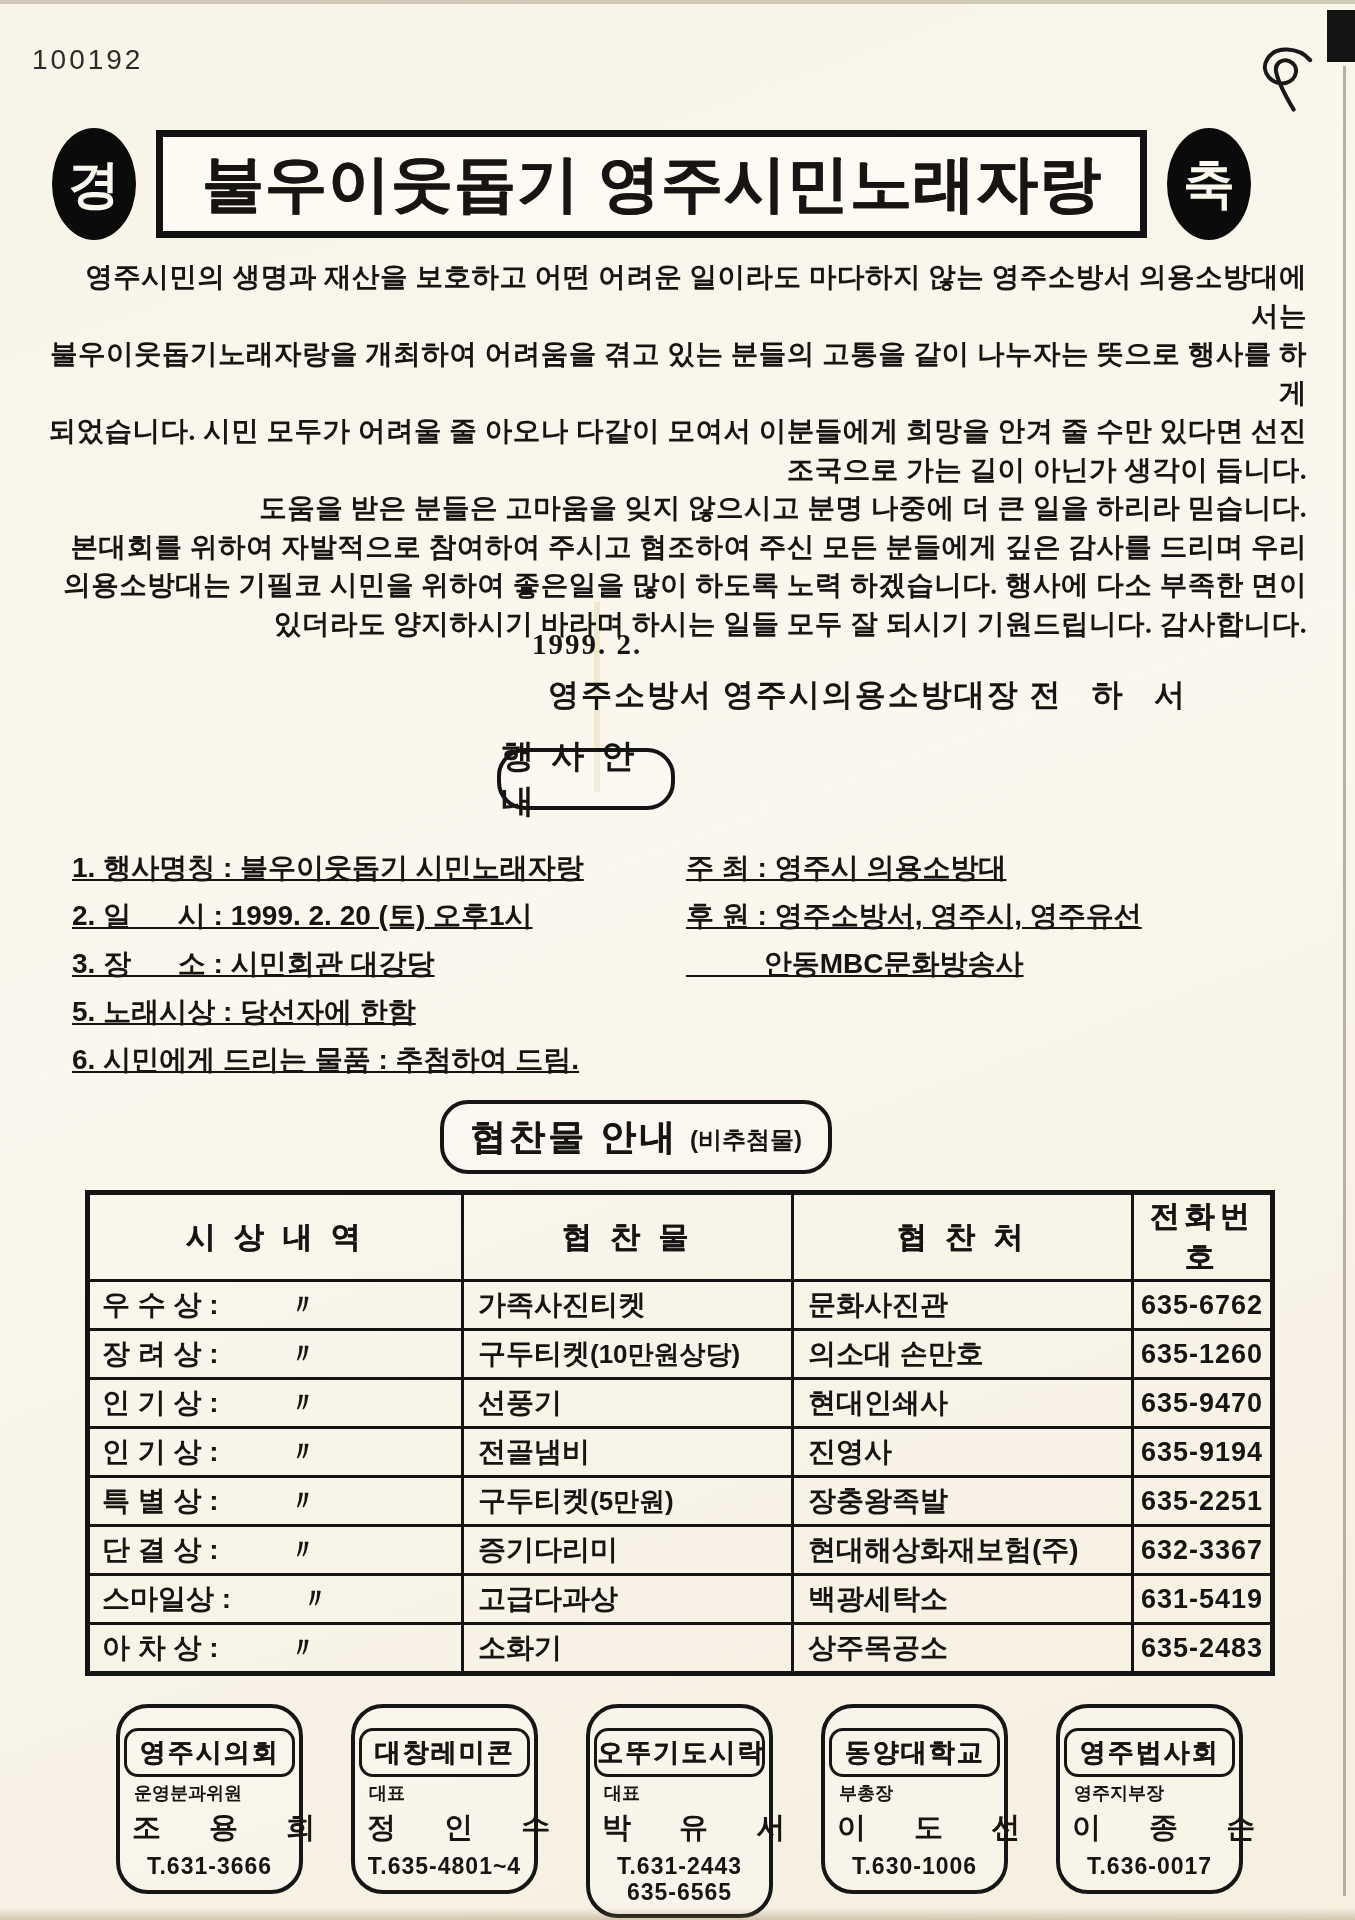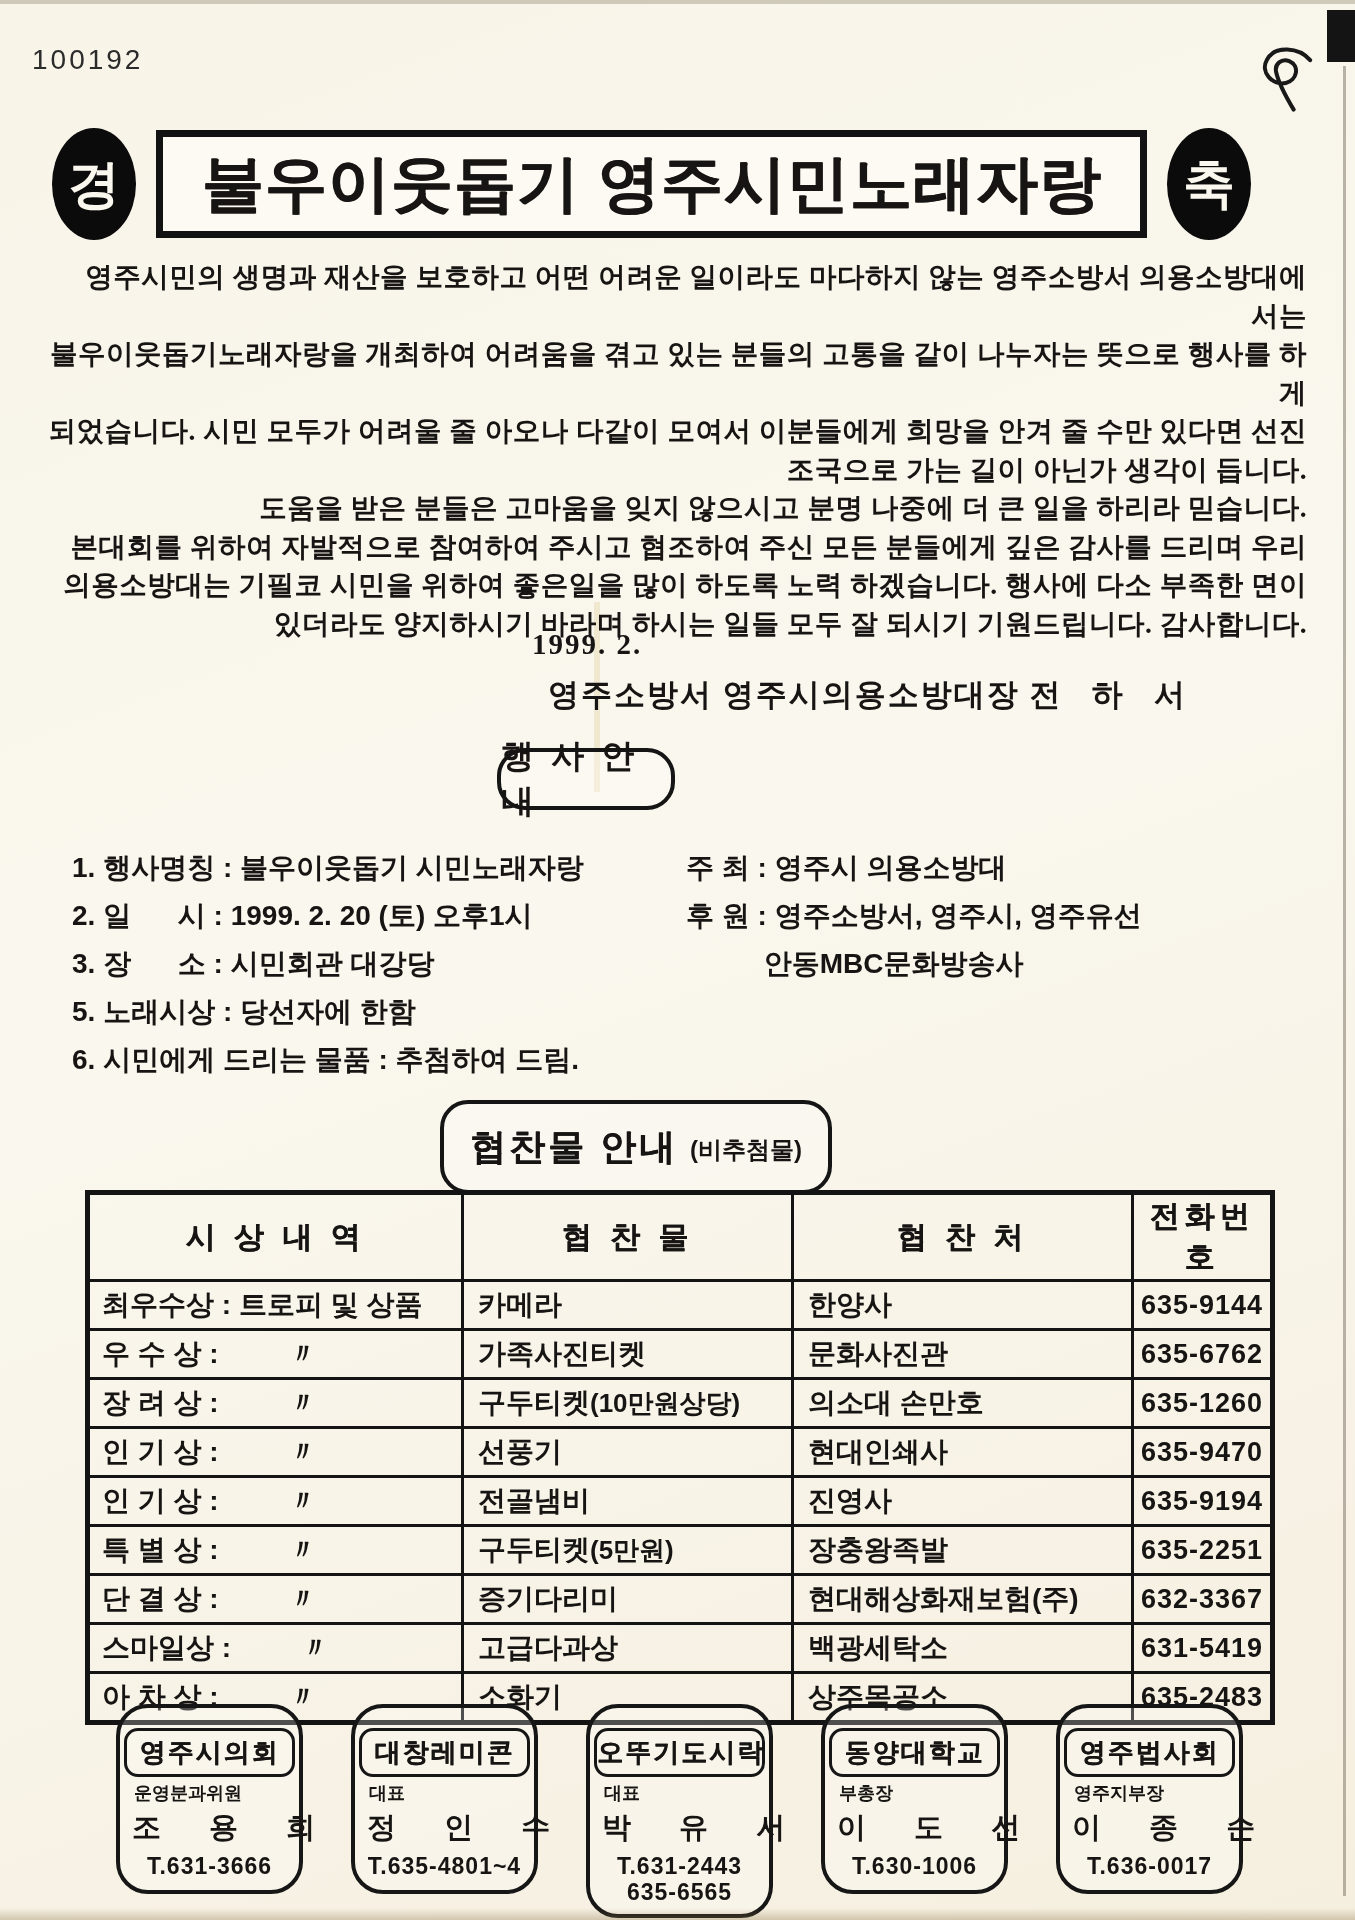--- a/index.html
+++ b/index.html
@@ -28,26 +28,26 @@
          font:600 27.5px/38.5px "Liberation Serif",serif;letter-spacing:.5px;text-align:right;}
   .intro-line:first-child{text-indent:30px;}
 
   .date-line{position:absolute;left:532px;top:624px;font:600 29px "Liberation Serif",serif;letter-spacing:2px;}
   .signature{position:absolute;left:548px;top:670px;font:bold 31px "Liberation Serif",serif;letter-spacing:2px;}
 
   .pill{border:4px solid #151515;border-radius:28px;background:rgba(255,255,255,.25);}
   .pill-event{position:absolute;left:497px;top:744px;width:170px;height:54px;
               display:flex;align-items:center;justify-content:center;
               font:bold 33px "Liberation Sans",sans-serif;letter-spacing:4px;}
-  .pill-donation{position:absolute;left:440px;top:1096px;height:58px;padding:14px 26px;
+  .pill-donation{position:absolute;left:440px;top:1096px;height:58px;padding:4px 26px;
                  display:flex;align-items:center;gap:12px;}
   .pill-main{font:bold 36px "Liberation Sans",sans-serif;letter-spacing:3px;text-shadow:.6px 0 0 currentColor;}
   .pill-sub{font:600 24px "Liberation Sans",sans-serif;padding-top:6px;}
 
-  .event-grid{position:absolute;left:72px;top:840px;right:36px;display:flex;}
+  .event-grid{position:absolute;left:72px;top:840px;right:36px;display:flex;text-decoration:underline;}
   .event-list{width:614px;font:600 28px/48px "Liberation Sans",sans-serif;}
   .event-item{white-space:pre;}
   .org-list{font:600 28px/48px "Liberation Sans",sans-serif;}
   .org-line{white-space:pre;}
 
   table.donation-table{position:absolute;left:85px;top:1186px;width:1185px;border-collapse:collapse;
                        table-layout:fixed;border:5px solid #141414;
                        font:600 28px "Liberation Sans",sans-serif;}
   .donation-table th,.donation-table td{border:3px solid #141414;overflow:hidden;}
   .donation-table thead th{height:50px;font:bold 30px "Liberation Sans",sans-serif;
@@ -143,26 +143,20 @@
     <thead>
       <tr>
         <th>시 상 내 역</th>
         <th>협 찬 물</th>
         <th>협 찬 처</th>
         <th>전화번호</th>
       </tr>
     </thead>
     <tbody>
       <tr>
-        <td class="c-prize">최우수상 : 트로피 및 상품</td>
-        <td class="c-item"><span>카메라</span><span class="note"></span></td>
-        <td class="c-sponsor">한양사</td>
-        <td class="c-phone">635-9144</td>
-      </tr>
-      <tr>
         <td class="c-prize">우 수 상 :         〃</td>
         <td class="c-item"><span>가족사진티켓</span><span class="note"></span></td>
         <td class="c-sponsor">문화사진관</td>
         <td class="c-phone">635-6762</td>
       </tr>
       <tr>
         <td class="c-prize">장 려 상 :         〃</td>
         <td class="c-item"><span>구두티켓</span><span class="note">(10만원상당)</span></td>
         <td class="c-sponsor">의소대 손만호</td>
         <td class="c-phone">635-1260</td>

